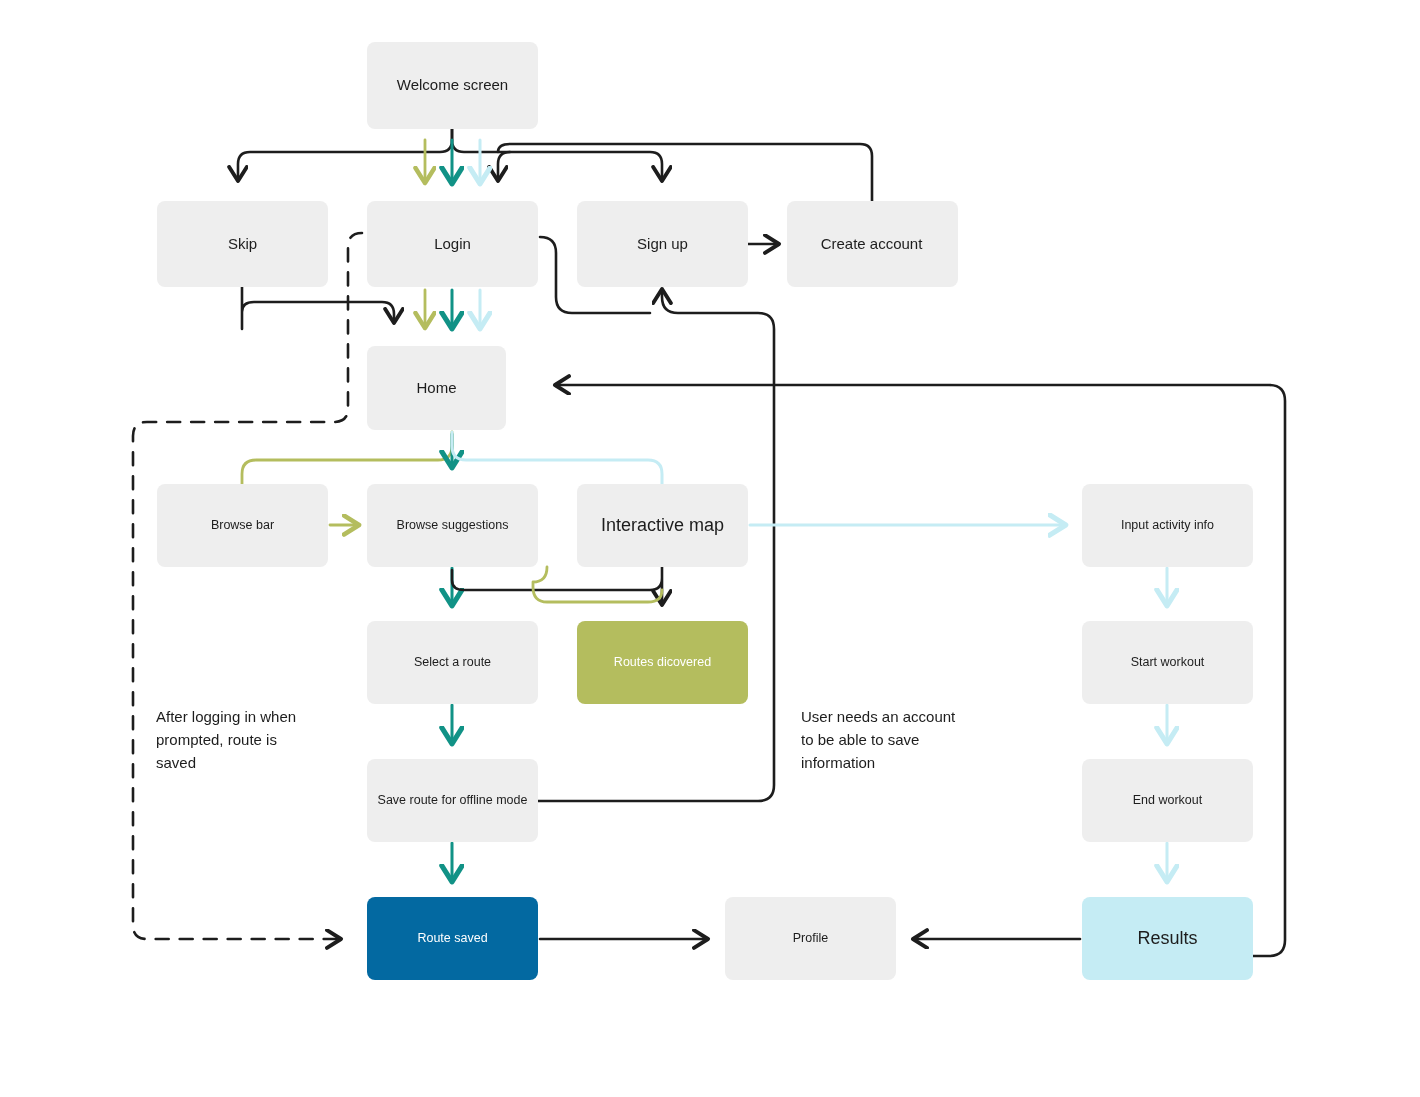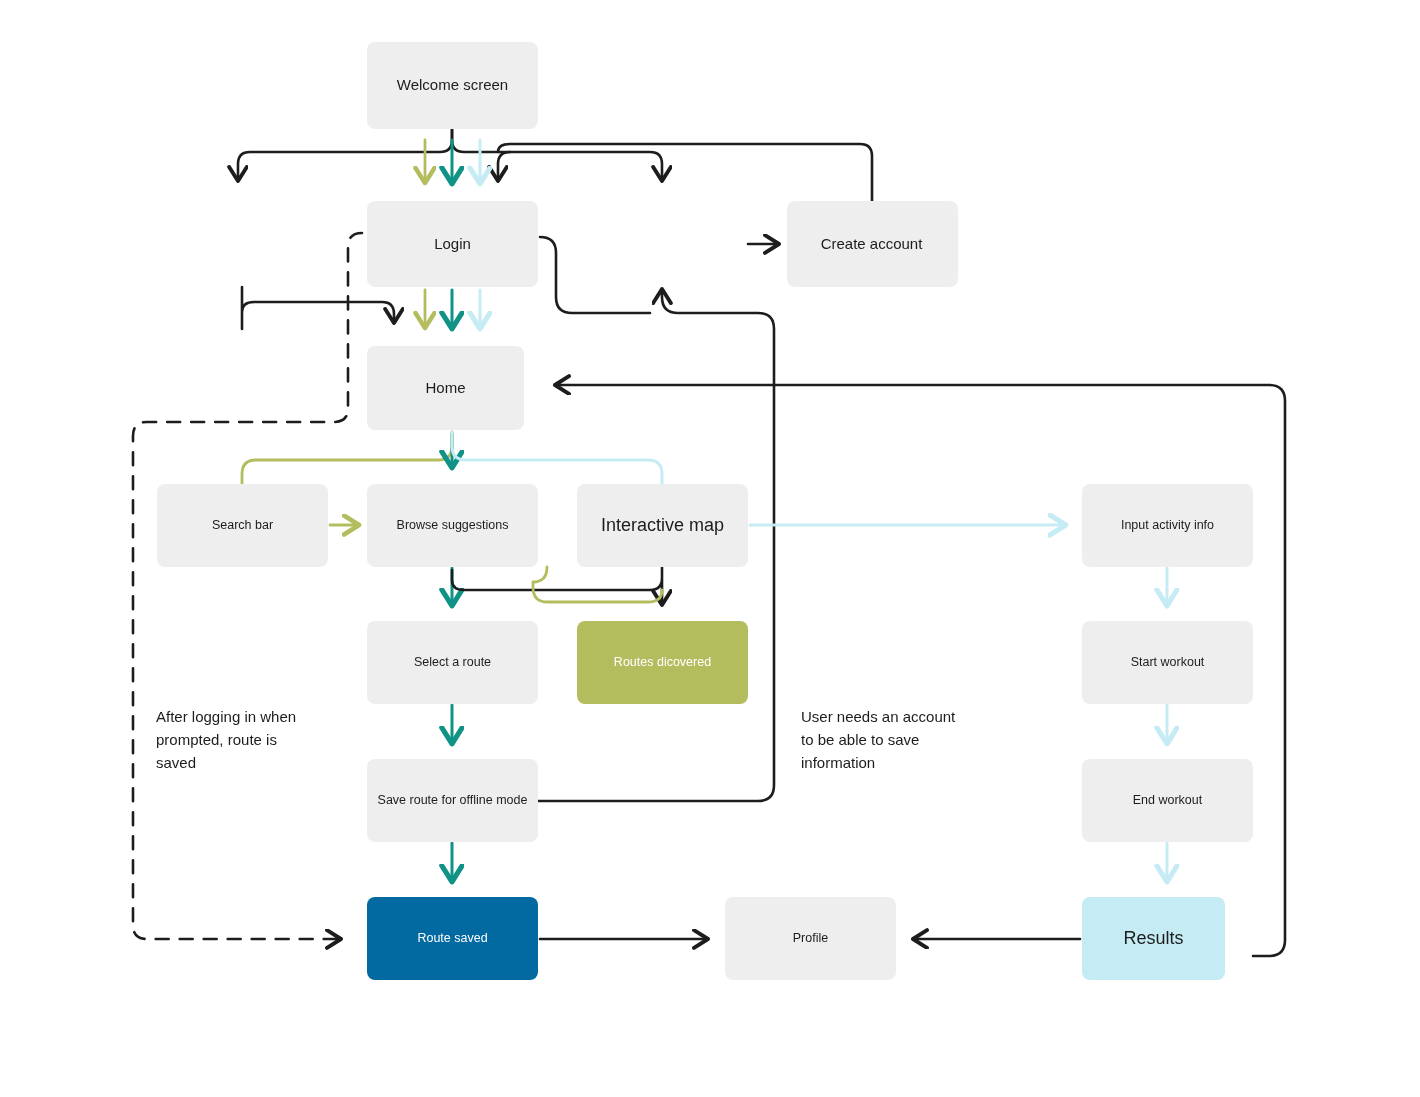--- a/index.html
+++ b/index.html
@@ -92,31 +92,37 @@
       <path d="M1167,683 L1167,720" stroke="#c5ecf4" stroke-width="3" marker-end="url(#ah-lblue)"></path>
       <path d="M1167,821 L1167,858" stroke="#c5ecf4" stroke-width="3" marker-end="url(#ah-lblue)"></path>
 
       <path d="M1253,934 L1269,934 Q1285,934 1285,918 L1285,379 Q1285,363 1269,363 L556,363" stroke="#1d1d1d" stroke-width="2.6" marker-end="url(#ah-black)"></path>
     </g>
   </svg>
 
   <div class="node grey t15" style="left:367px;top:20px;width:171px;height:87px;">
       <span>Welcome screen</span>
     </div>
+  <div class="node grey t15" style="left:157px;top:179px;width:171px;height:86px;">
+      <span>Skip</span>
+    </div>
   <div class="node grey t15" style="left:367px;top:179px;width:171px;height:86px;">
       <span>Login</span>
+    </div>
+  <div class="node grey t15" style="left:577px;top:179px;width:171px;height:86px;">
+      <span>Sign up</span>
     </div>
   <div class="node grey t15" style="left:787px;top:179px;width:171px;height:86px;padding-left:8px;">
       <span>Create account</span>
     </div>
-  <div class="node grey t15" style="left:367px;top:324px;width:157px;height:84px;">
+  <div class="node grey t15" style="left:367px;top:324px;width:139px;height:84px;">
       <span>Home</span>
     </div>
   <div class="node grey t13" style="left:157px;top:462px;width:171px;height:83px;">
-      <span>Search bar</span>
+      <span>Browse bar</span>
     </div>
   <div class="node grey t13" style="left:367px;top:462px;width:171px;height:83px;">
       <span>Browse suggestions</span>
     </div>
   <div class="node grey t14" style="left:577px;top:462px;width:171px;height:83px;">
       <span>Interactive map</span>
     </div>
   <div class="node grey t13" style="left:1082px;top:462px;width:171px;height:83px;">
       <span>Input activity info</span>
     </div>
@@ -134,21 +140,21 @@
     </div>
   <div class="node grey t13" style="left:1082px;top:737px;width:171px;height:83px;">
       <span>End workout</span>
     </div>
   <div class="node teal t13" style="left:367px;top:875px;width:171px;height:83px;">
       <span>Route saved</span>
     </div>
   <div class="node grey t13" style="left:725px;top:875px;width:171px;height:83px;">
       <span>Profile</span>
     </div>
-  <div class="node lightblue t14" style="left:1082px;top:875px;width:143px;height:83px;">
+  <div class="node lightblue t14" style="left:1082px;top:875px;width:171px;height:83px;">
       <span>Results</span>
     </div>
 
   <div class="note" style="left:156px;top:684px;width:200px;">After logging in when
 prompted, route is
 saved</div>
   <div class="note" style="left:801px;top:684px;width:220px;">User needs an account
 to be able to save
 information</div>
 

